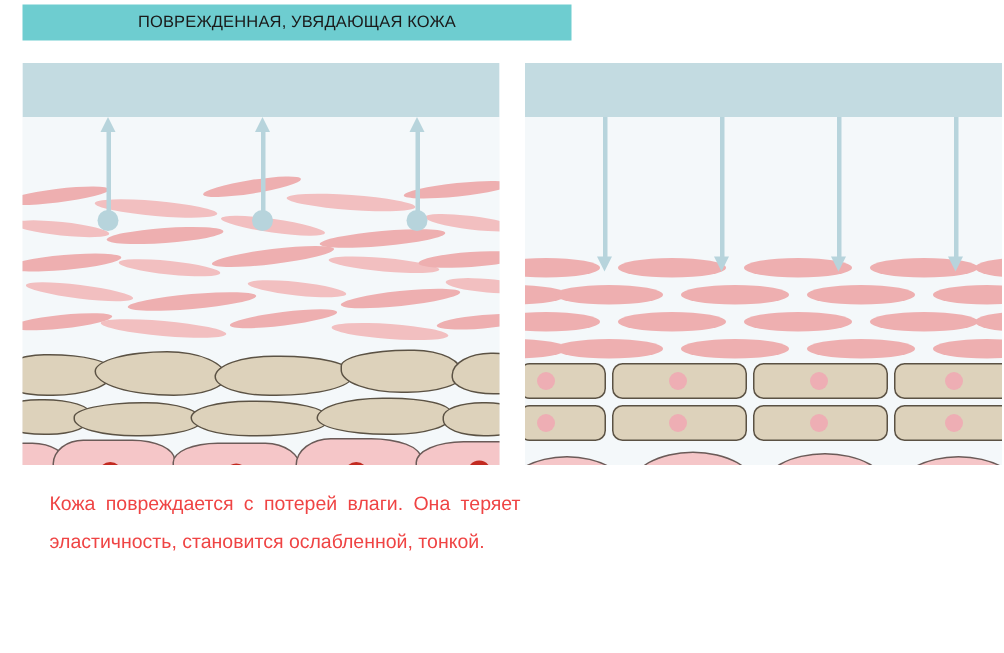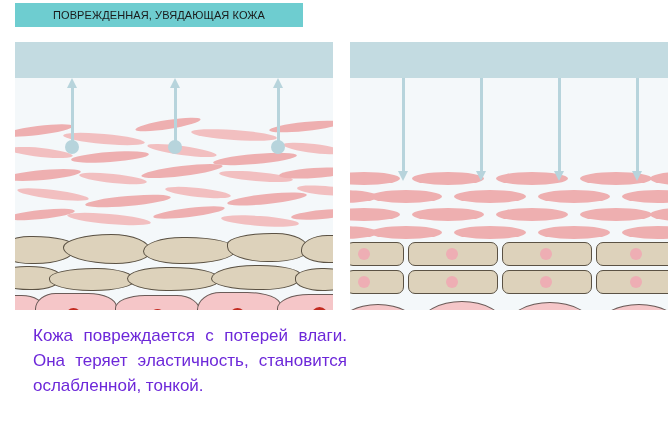--- a/index.html
+++ b/index.html
@@ -9,21 +9,21 @@
     font-family:"Liberation Sans", sans-serif;
     overflow:hidden;
   }
   .board{position:relative;width:669px;height:435px;}
 
   .panel{position:absolute;top:0;width:318px;height:435px;}
   .panel.left{left:15px;}
   .panel.right{left:350px;}
 
   .panel-header{
-    position:absolute;left:0;top:3px;width:288px;height:24px;
+    position:absolute;left:0;top:3px;width:366px;height:24px;
     background:#6ecdd0;
     display:flex;align-items:center;justify-content:center;
     box-sizing:border-box;
   }
   .panel-header-text{
     font-size:11px;color:#1a1a1a;letter-spacing:.1px;white-space:nowrap;
   }
   .panel.right .panel-header-text{font-size:10.3px;}
 
   .skin{
@@ -90,21 +90,21 @@
   .cell{
     position:absolute;background:#f5c6c8;border:1.4px solid #6b5b58;
     box-sizing:border-box;
   }
   .cell-oval{border-radius:50%;}
   .nucleus{position:absolute;border-radius:50%;background:#c22a20;}
 
   
   .caption{
     position:absolute;width:318px;
-    font-size:17px;line-height:25px;color:#6d28d9;
+    font-size:13px;line-height:25px;color:#ef4444;
     text-align:justify;text-align-last:left;
   }
   .caption.left{left:18px;top:323px;width:314px;}
 </style>
 </head>
 <body>
 
 <div class="board">
 
   <div class="panel left">

